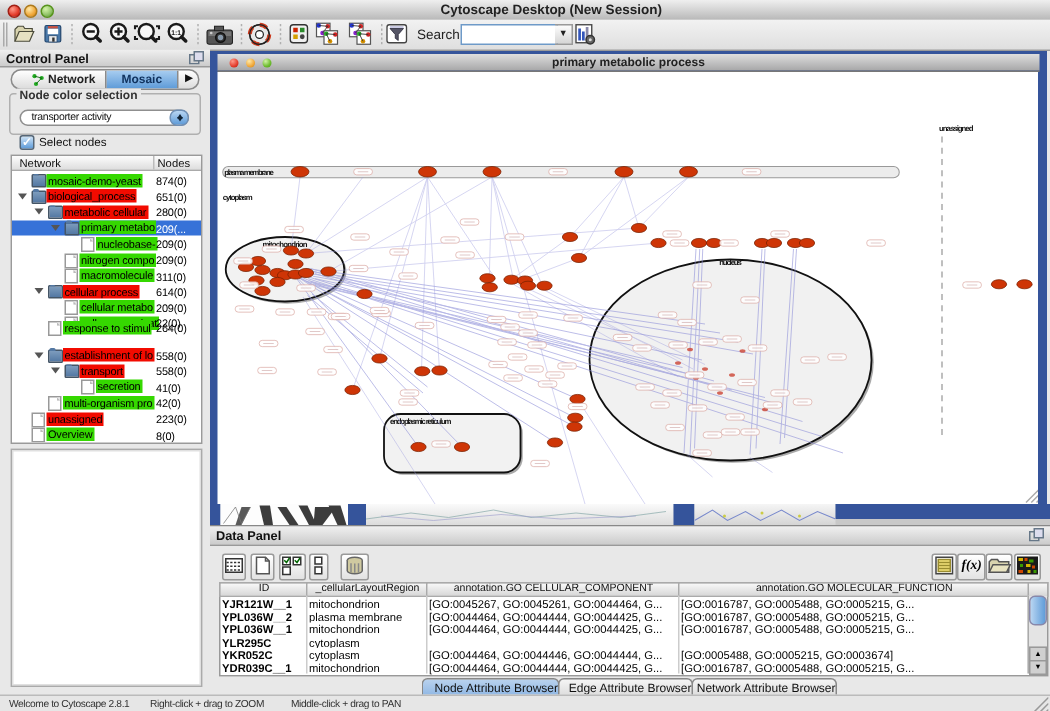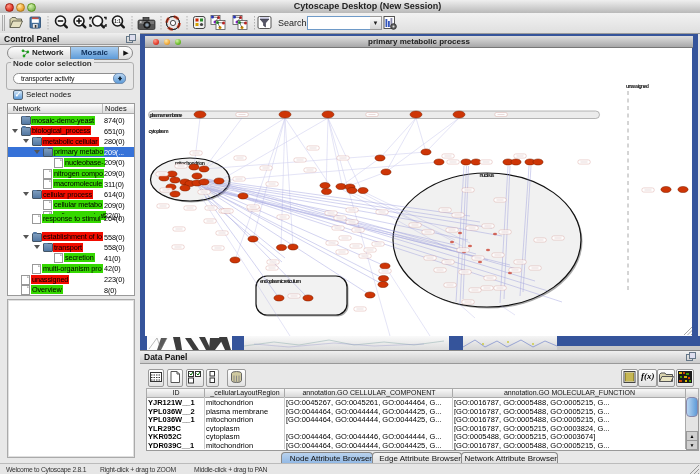--- a/index.html
+++ b/index.html
@@ -718,21 +718,20 @@
     <div style="position:absolute;left:8px;top:55.6px;width:55px;height:8.6px;font-size:7.5px;font-weight:bold;color:#000;white-space:nowrap;overflow:hidden;">YPL036W__2</div>
     <div style="position:absolute;left:66px;top:55.6px;width:77px;height:8.6px;font-size:7.5px;font-weight:normal;color:#000;white-space:nowrap;overflow:hidden;">plasma membrane</div>
     <div style="position:absolute;left:146px;top:55.6px;width:165px;height:8.6px;font-size:7.5px;font-weight:normal;color:#000;white-space:nowrap;overflow:hidden;">[GO:0044464, GO:0044444, GO:0044425, G...</div>
     <div style="position:absolute;left:314px;top:55.6px;width:230px;height:8.6px;font-size:7.5px;font-weight:normal;color:#000;white-space:nowrap;overflow:hidden;">[GO:0016787, GO:0005488, GO:0005215, G...</div>
     <div style="position:absolute;left:8px;top:64.2px;width:68px;height:8.6px;font-size:7.5px;font-weight:bold;color:#000;white-space:nowrap;overflow:hidden;">YPL036W__1</div>
     <div style="position:absolute;left:66px;top:64.2px;width:77px;height:8.6px;font-size:7.5px;font-weight:normal;color:#000;white-space:nowrap;overflow:hidden;">mitochondrion</div>
     <div style="position:absolute;left:146px;top:64.2px;width:165px;height:8.6px;font-size:7.5px;font-weight:normal;color:#000;white-space:nowrap;overflow:hidden;">[GO:0044464, GO:0044444, GO:0044425, G...</div>
     <div style="position:absolute;left:314px;top:64.2px;width:230px;height:8.6px;font-size:7.5px;font-weight:normal;color:#000;white-space:nowrap;overflow:hidden;">[GO:0016787, GO:0005488, GO:0005215, G...</div>
     <div style="position:absolute;left:8px;top:72.8px;width:55px;height:8.6px;font-size:7.5px;font-weight:bold;color:#000;white-space:nowrap;overflow:hidden;">YLR295C</div>
     <div style="position:absolute;left:66px;top:72.8px;width:77px;height:8.6px;font-size:7.5px;font-weight:normal;color:#000;white-space:nowrap;overflow:hidden;">cytoplasm</div>
-    <div style="position:absolute;left:314px;top:72.8px;width:230px;height:8.6px;font-size:7.5px;font-weight:normal;color:#000;white-space:nowrap;overflow:hidden;">[GO:0016787, GO:0005215, GO:0003824, G...</div>
     <div style="position:absolute;left:8px;top:81.39999999999999px;width:55px;height:8.6px;font-size:7.5px;font-weight:bold;color:#000;white-space:nowrap;overflow:hidden;">YKR052C</div>
     <div style="position:absolute;left:66px;top:81.39999999999999px;width:77px;height:8.6px;font-size:7.5px;font-weight:normal;color:#000;white-space:nowrap;overflow:hidden;">cytoplasm</div>
     <div style="position:absolute;left:146px;top:81.39999999999999px;width:165px;height:8.6px;font-size:7.5px;font-weight:normal;color:#000;white-space:nowrap;overflow:hidden;">[GO:0044464, GO:0044446, GO:0044444, G...</div>
     <div style="position:absolute;left:314px;top:81.39999999999999px;width:230px;height:8.6px;font-size:7.5px;font-weight:normal;color:#000;white-space:nowrap;overflow:hidden;">[GO:0005488, GO:0005215, GO:0003674]</div>
     <div style="position:absolute;left:8px;top:89.99999999999999px;width:55px;height:8.6px;font-size:7.5px;font-weight:bold;color:#000;white-space:nowrap;overflow:hidden;">YDR039C__1</div>
     <div style="position:absolute;left:66px;top:89.99999999999999px;width:77px;height:8.6px;font-size:7.5px;font-weight:normal;color:#000;white-space:nowrap;overflow:hidden;">mitochondrion</div>
     <div style="position:absolute;left:146px;top:89.99999999999999px;width:165px;height:8.6px;font-size:7.5px;font-weight:normal;color:#000;white-space:nowrap;overflow:hidden;">[GO:0044464, GO:0044444, GO:0044425, G...</div>
     <div style="position:absolute;left:314px;top:89.99999999999999px;width:230px;height:8.6px;font-size:7.5px;font-weight:normal;color:#000;white-space:nowrap;overflow:hidden;">[GO:0016787, GO:0005488, GO:0005215, G...</div>
     <div style="position:absolute;left:64px;top:46px;width:0;height:52px;border-left:1px solid #ccc;"></div>
     <div style="position:absolute;left:144px;top:46px;width:0;height:52px;border-left:1px solid #ccc;"></div>

